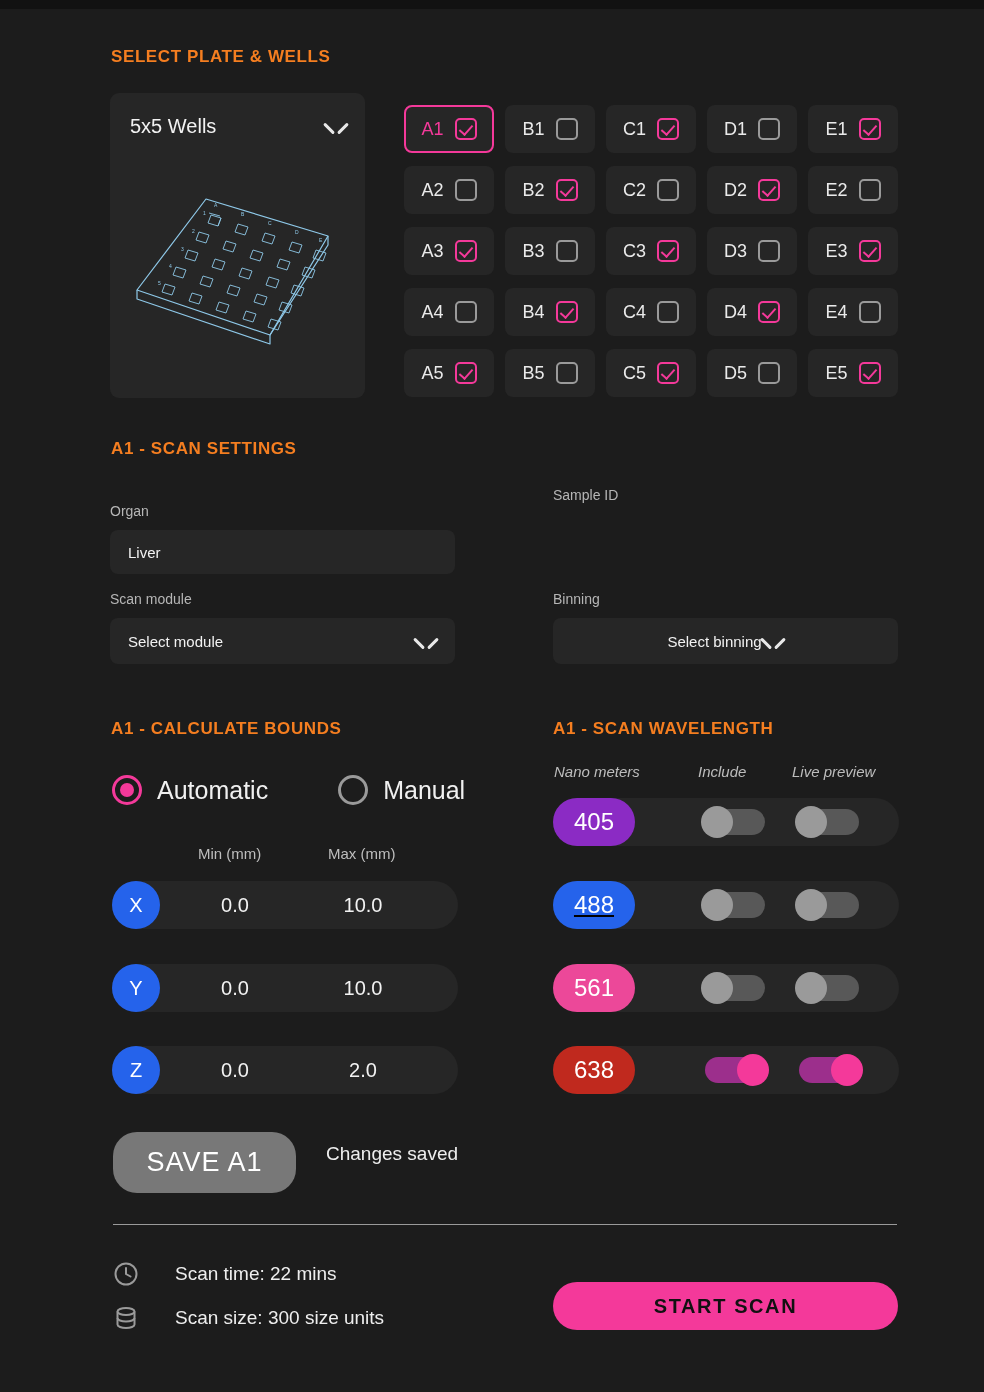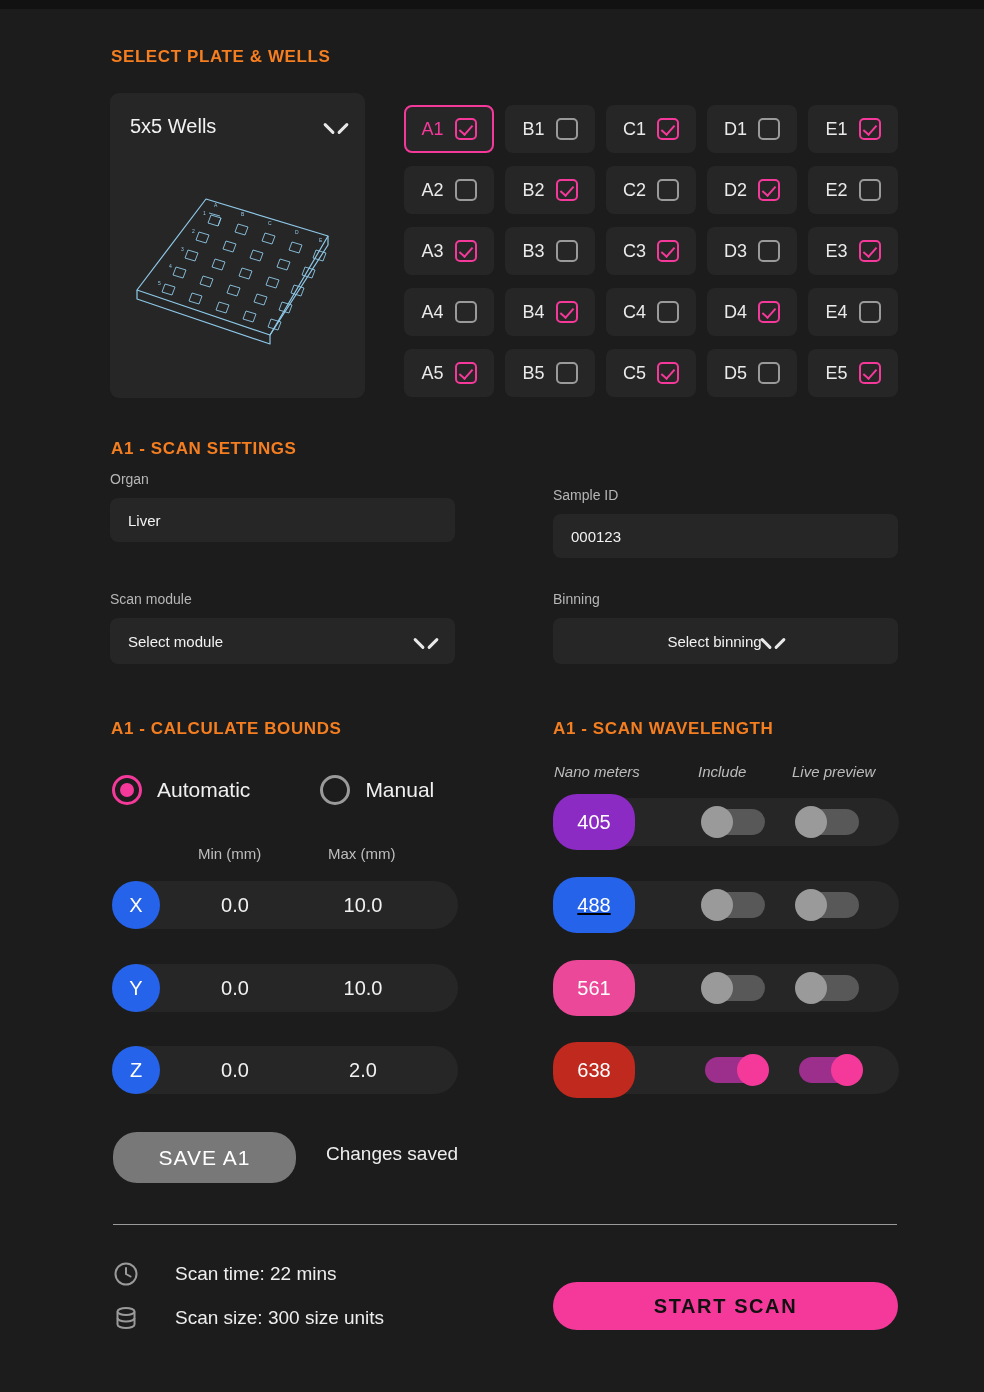--- a/index.html
+++ b/index.html
@@ -88,21 +88,21 @@
   .radio-item + .radio-item { margin-left:70px; }
   .radio {
     width:30px; height:30px; border-radius:50%;
     border:3px solid #9a9a9a; position:relative;
   }
   .radio.on { border-color:#F4399A; }
   .radio.on::after {
     content:""; position:absolute; left:50%; top:50%; width:14px; height:14px;
     margin:-7px 0 0 -7px; border-radius:50%; background:#F4399A;
   }
-  .radio-item span { color:#f0f0f0; font-size:21px; }
+  .radio-item span { color:#f0f0f0; font-size:25px; }
 
   .minmax-hdr { position:absolute; left:110px; top:836px; width:350px; height:20px; }
   .minmax-hdr span { position:absolute; color:#bdbdbd; font-size:15px; }
   .minmax-hdr .mn { left:88px; }
   .minmax-hdr .mx { left:218px; }
 
   .axis-row {
     position:absolute; left:112px; width:346px; height:48px;
     background:#262626; border-radius:24px; display:flex; align-items:center;
   }
@@ -121,37 +121,37 @@
   .wave-hdr span { position:absolute; color:#bdbdbd; font-size:15px;font-style:italic; }
   .wave-hdr .h1 { left:1px; }
   .wave-hdr .h2 { left:145px; }
   .wave-hdr .h3 { left:239px; }
 
   .wave-row {
     position:absolute; left:553px; width:346px; height:48px;
     background:#262626; border-radius:24px; display:flex; align-items:center;
   }
   .wave-badge {
-    width:82px; height:56px; border-radius:24px; color:#fff; font-size:20px;
+    width:82px; height:48px; border-radius:24px; color:#fff; font-size:24px;
     display:flex; align-items:center; justify-content:center; flex:0 0 82px;
   }
   .tgl { position:absolute; width:60px; height:26px; border-radius:13px; cursor:pointer; }
   .tgl .knob { position:absolute; top:-3px; width:32px; height:32px; border-radius:50%; }
   .tgl.off { background:#585858; }
   .tgl.off .knob { left:-4px; background:#9a9a9a; }
   .tgl.on  { background:#9C2F8C; }
   .tgl.on .knob { right:-4px; background:#F4399A; }
   .tgl.c1 { left:152px; }
   .tgl.c2 { left:246px; }
 
   
   .save-btn {
-    position:absolute; left:113px; top:1123px; width:183px; height:51px;
+    position:absolute; left:113px; top:1123px; width:183px; height:61px;
     background:#787878; border-radius:24px; border:none; cursor:pointer;
-    color:#fff; font-size:21px; letter-spacing:1px; font-family:inherit;
+    color:#fff; font-size:27px; letter-spacing:1px; font-family:inherit;
   }
   .save-msg { position:absolute; left:326px; top:1134px; color:#eeeeee; font-size:19px; }
 
   .divider { position:absolute; left:113px; top:1215px; width:784px; height:1px; background:#9a9a9a; }
 
   .stat { position:absolute; display:flex; align-items:center; gap:36px; }
   .stat .txt { color:#eeeeee; font-size:19px; }
   .start-btn {
     position:absolute; left:553px; top:1273px; width:345px; height:48px;
     background:#F4399A; border-radius:24px; border:none; cursor:pointer;
@@ -319,27 +319,26 @@
         <span class="wbox"></span>
       </div>
       <div class="well checked">
         <span class="wlbl">E5</span>
         <span class="wbox"></span>
       </div>
     </div>
 
   <div class="section-title scan-head">A1 - Scan Settings</div>
 
-  <div class="col-l" style="top:462px;">
+  <div class="col-l" style="top:494px;">
     <div class="field-lbl">Organ</div>
     <div class="field-box" style="margin-top:11px;">Liver</div>
   </div>
   <div class="col-r" style="top:478px;">
     <div class="field-lbl">Sample ID</div>
-    <div class="field-box" style="margin-top:11px;">000123</div>
   </div>
 
   <div class="col-l" style="top:582px;">
     <div class="field-lbl">Scan module</div>
     <div class="field-box sel" style="margin-top:11px;height:46px;">
       <span>Select module</span>
       <span class="chev"></span>
     </div>
   </div>
   <div class="col-r" style="top:582px;">

